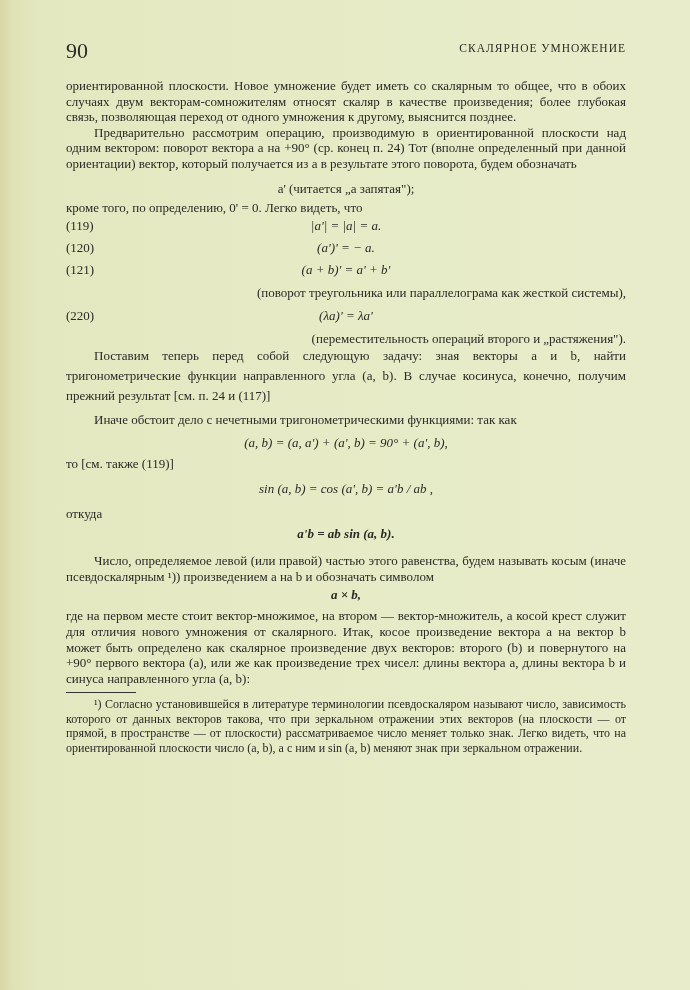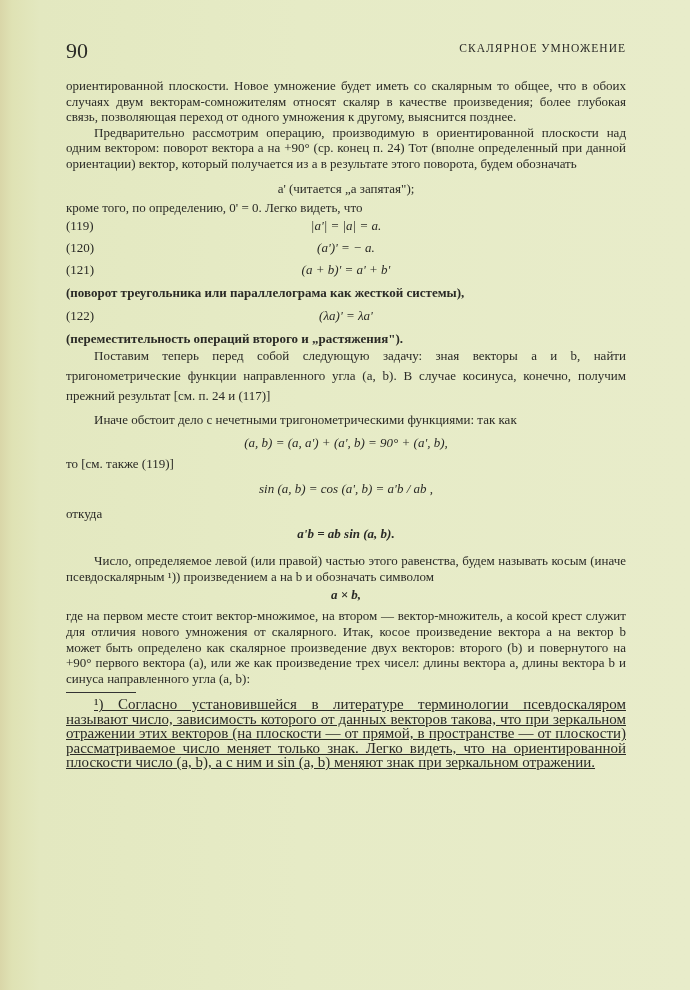--- a/index.html
+++ b/index.html
@@ -13,23 +13,23 @@
   .page { position:absolute; left:66px; top:0; width:560px; }
   .header { position:absolute; top:38px; left:0; width:560px; height:20px; }
   .pgnum { position:absolute; left:0; top:0; font-size:22px; }
   .running { position:absolute; left:0; right:0; top:4px; text-align:right; font-size:11.5px; letter-spacing:1px; }
   .body { position:absolute; top:78px; left:0; width:560px; font-size:13px; line-height:15.6px; }
   p { margin:0; text-align:justify; }
   .ind { text-indent:28px; }
   .eq { position:relative; height:22px; line-height:22px; }
   .eq .num { position:absolute; left:0; }
   .eq .f { position:absolute; left:0; right:0; text-align:center; font-style:italic; }
-  .center { text-align:left;font-weight:bold; }
+  .center { text-align:right; }
   .rule { width:70px; border-top:1px solid #333; margin:6px 0 4px 0; }
-  .fn { font-size:15px; line-height:14.5px;text-decoration:underline; }
+  .fn { font-size:12px; line-height:14.5px; }
 </style>
 </head>
 <body>
 
 <div class="page">
   <div class="header">
     <span class="pgnum">90</span>
     <div class="running">СКАЛЯРНОЕ УМНОЖЕНИЕ</div>
   </div>
 
@@ -48,21 +48,21 @@
     <div class="eq">
       <span class="num">(120)</span>
       <span class="f">(a')' = − a.</span>
     </div>
     <div class="eq">
       <span class="num">(121)</span>
       <span class="f">(a + b)' = a' + b'</span>
     </div>
     <p class="center" style="margin:4px 0">(поворот треугольника или параллелограма как жесткой системы),</p>
     <div class="eq">
-      <span class="num">(122)</span>
+      <span class="num">(220)</span>
       <span class="f">(λa)' = λa'</span>
     </div>
     <p class="center" style="margin:4px 0 0 0">(переместительность операций второго и „растяжения").</p>
 
     <p class="ind" style="line-height:20px">Поставим теперь перед собой следующую задачу: зная векторы a и b, найти тригонометрические функции направленного угла (a, b). В случае косинуса, конечно, получим прежний результат [см. п. 24 и (117)]</p>
     <p class="ind" style="margin-top:6px">Иначе обстоит дело с нечетными тригонометрическими функциями: так как</p>
     <div class="eq" style="height:28px;line-height:30px">
       <span class="f">(a, b) = (a, a') + (a', b) = 90° + (a', b),</span>
     </div>
     <p>то [см. также (119)]</p>

